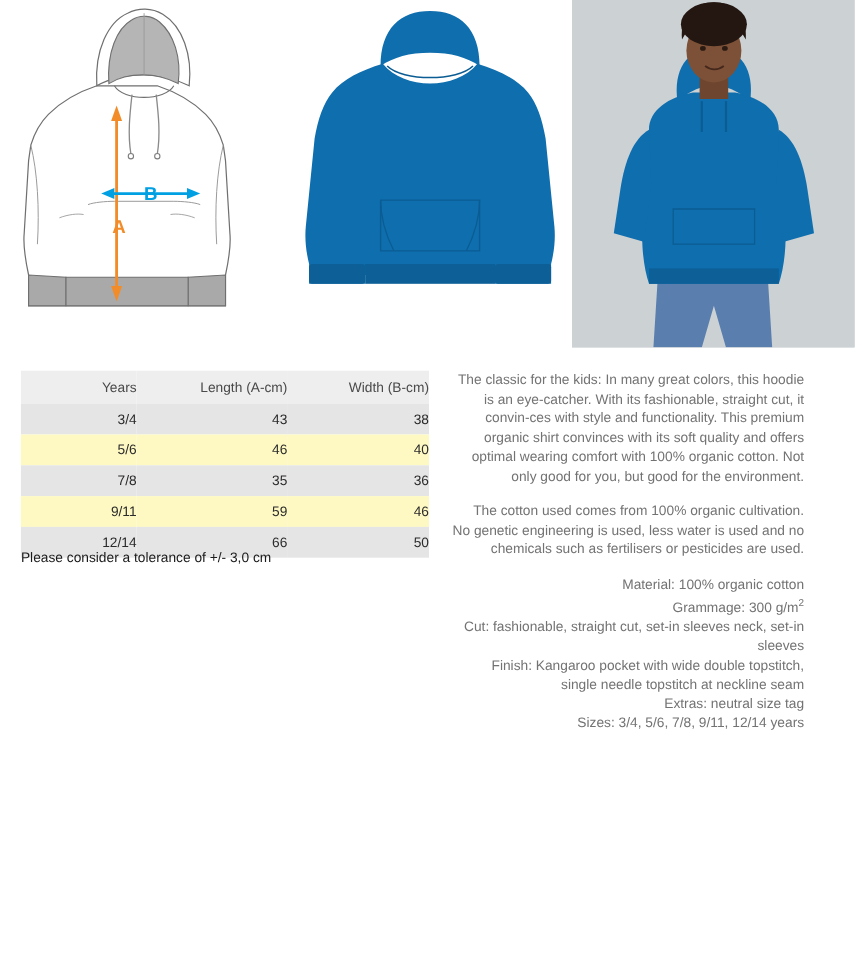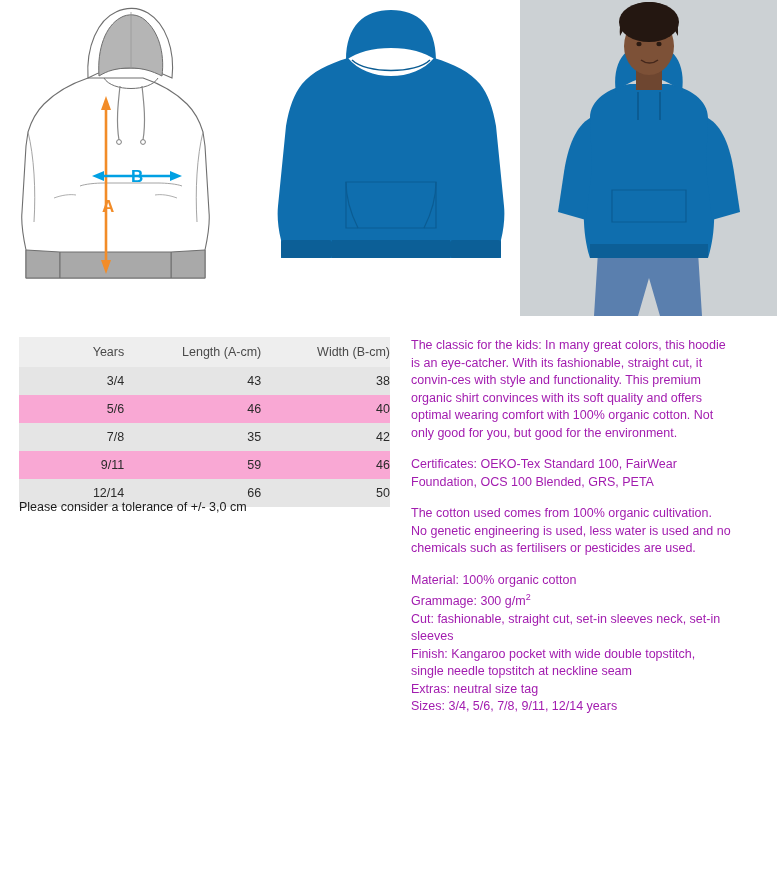--- a/index.html
+++ b/index.html
@@ -55,40 +55,41 @@
     padding: 7px 0 7px 22px;
     font-weight: normal;
     color: #2b2b2b;
   }
   .size-table th { color: #4a4a4a; }
   .size-table th.c0, .size-table td.c0 { width: 100px; padding-left: 22px; }
   .size-table th.c1, .size-table td.c1 { width: 140px; padding-left: 22px; }
   .size-table th.c2, .size-table td.c2 { width: 131px; padding-left: 22px; margin-top: 32px; }
   .size-table thead tr { background: #eeeeee; height: 30px; }
   .size-table tbody tr.odd { background: #e5e5e5; }
-  .size-table tbody tr.even { background: #f9a8d4; }
+  .size-table tbody tr.even { background: #fef9c3; }
   .size-table tbody tr { height: 27px; }
 
   .tolerance {
     position: absolute;
     left: 19px;
     top: 500px;
     font-size: 12.5px;
     color: #1a1a1a;
   }
 
   
   .desc {
     position: absolute;
     left: 411px;
     top: 337px;
     width: 320px;
     font-size: 12.5px;
     line-height: 17.5px;
-    color: #a21caf;
+    color: #737373;
+    text-align: right;
   }
   .desc p { margin: 0 0 14px 0; }
   .desc p:last-child { margin-bottom: 0; }
   .desc .nospace { margin-bottom: 0; }
   .desc sup { font-size: 9px; vertical-align: super; }
 </style>
 </head>
 <body>
 
 <div class="images-row">
@@ -203,40 +204,39 @@
       <td class="c2">38</td>
     </tr>
     <tr class="even">
       <td class="c0">5/6</td>
       <td class="c1">46</td>
       <td class="c2">40</td>
     </tr>
     <tr class="odd">
       <td class="c0">7/8</td>
       <td class="c1">35</td>
-      <td class="c2">42</td>
+      <td class="c2">36</td>
     </tr>
     <tr class="even">
       <td class="c0">9/11</td>
       <td class="c1">59</td>
       <td class="c2">46</td>
     </tr>
     <tr class="odd">
       <td class="c0">12/14</td>
       <td class="c1">66</td>
       <td class="c2">50</td>
     </tr>
   </tbody>
 </table>
 
 <div class="tolerance">Please consider a tolerance of +/- 3,0 cm</div>
 
 <div class="desc">
   <p>The classic for the kids: In many great colors, this hoodie is an eye-catcher. With its fashionable, straight cut, it convin-ces with style and functionality. This premium organic shirt convinces with its soft quality and offers optimal wearing comfort with 100% organic cotton. Not only good for you, but good for the environment.</p>
-  <p>Certificates: OEKO-Tex Standard 100, FairWear Foundation, OCS 100 Blended, GRS, PETA</p>
   <p>The cotton used comes from 100% organic cultivation. No genetic engineering is used, less water is used and no chemicals such as fertilisers or pesticides are used.</p>
   <p class="nospace">Material: 100% organic cotton</p>
   <p class="nospace"><span>Grammage: 300 g/m</span><sup>2</sup></p>
   <p class="nospace">Cut: fashionable, straight cut, set-in sleeves neck, set-in sleeves</p>
   <p class="nospace">Finish: Kangaroo pocket with wide double topstitch, single needle topstitch at neckline seam</p>
   <p class="nospace">Extras: neutral size tag</p>
   <p class="nospace">Sizes: 3/4, 5/6, 7/8, 9/11, 12/14 years</p>
 </div>
 
 </body></html>

